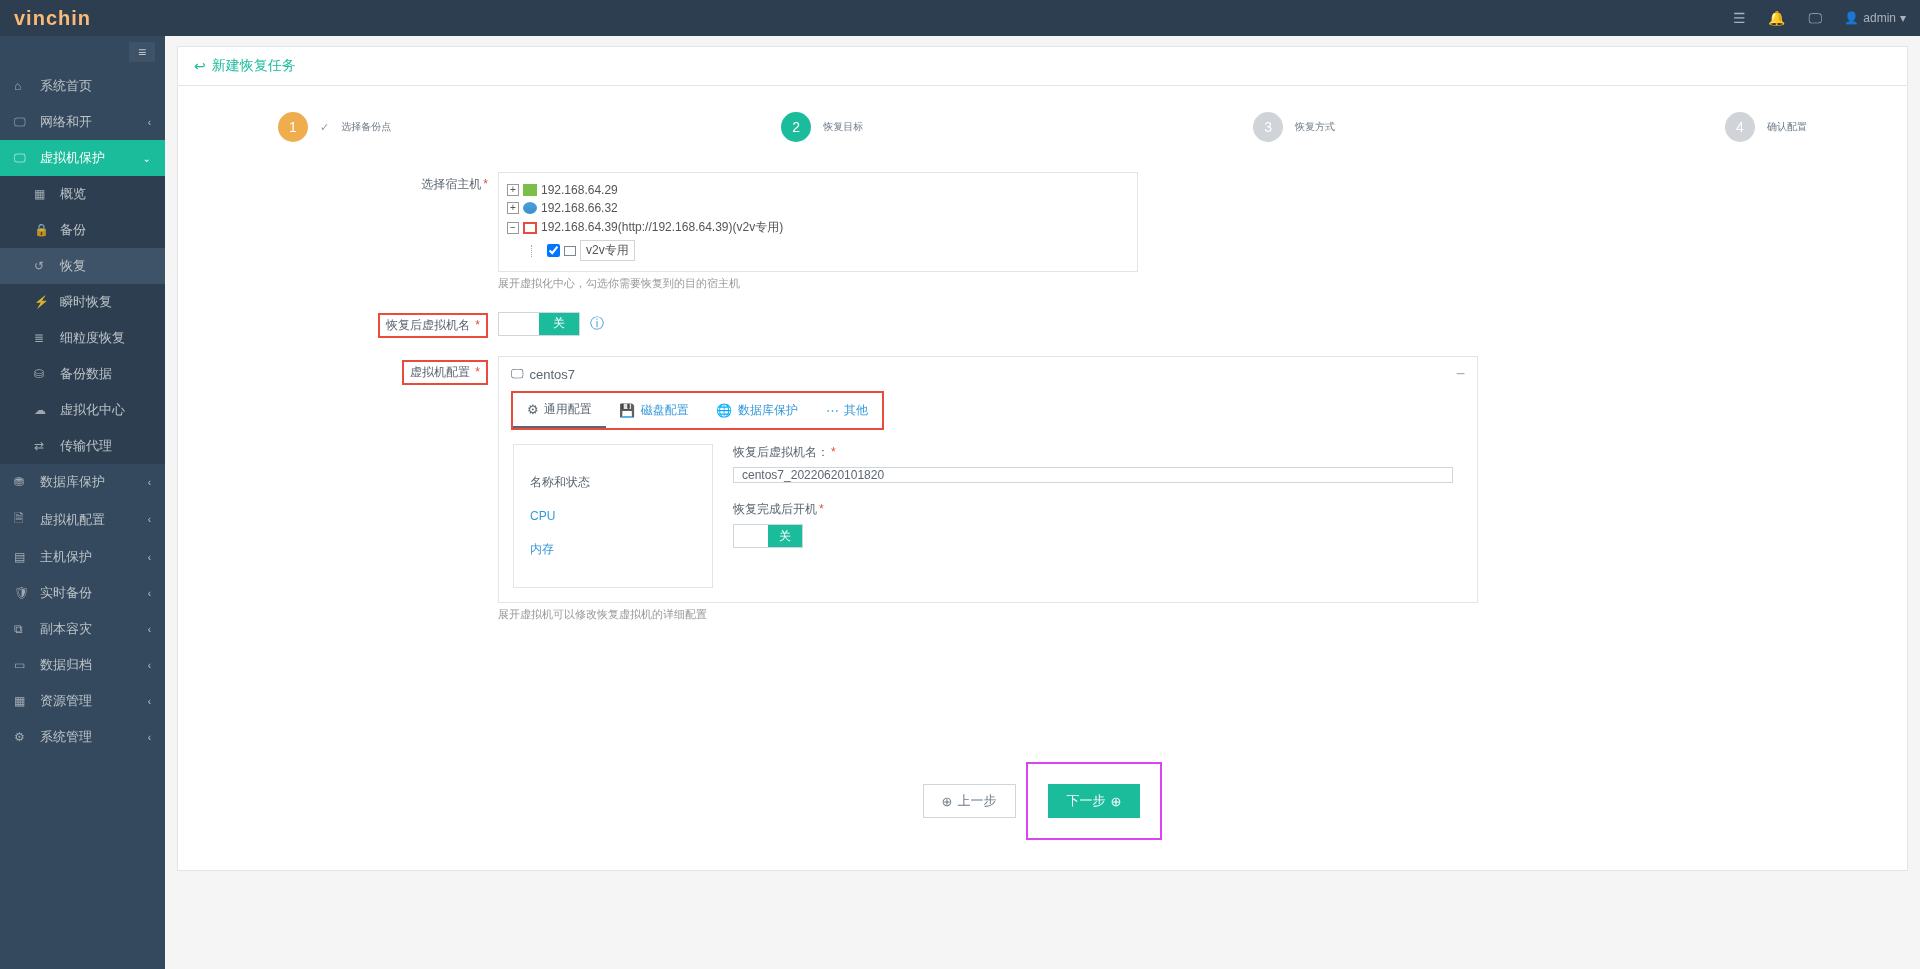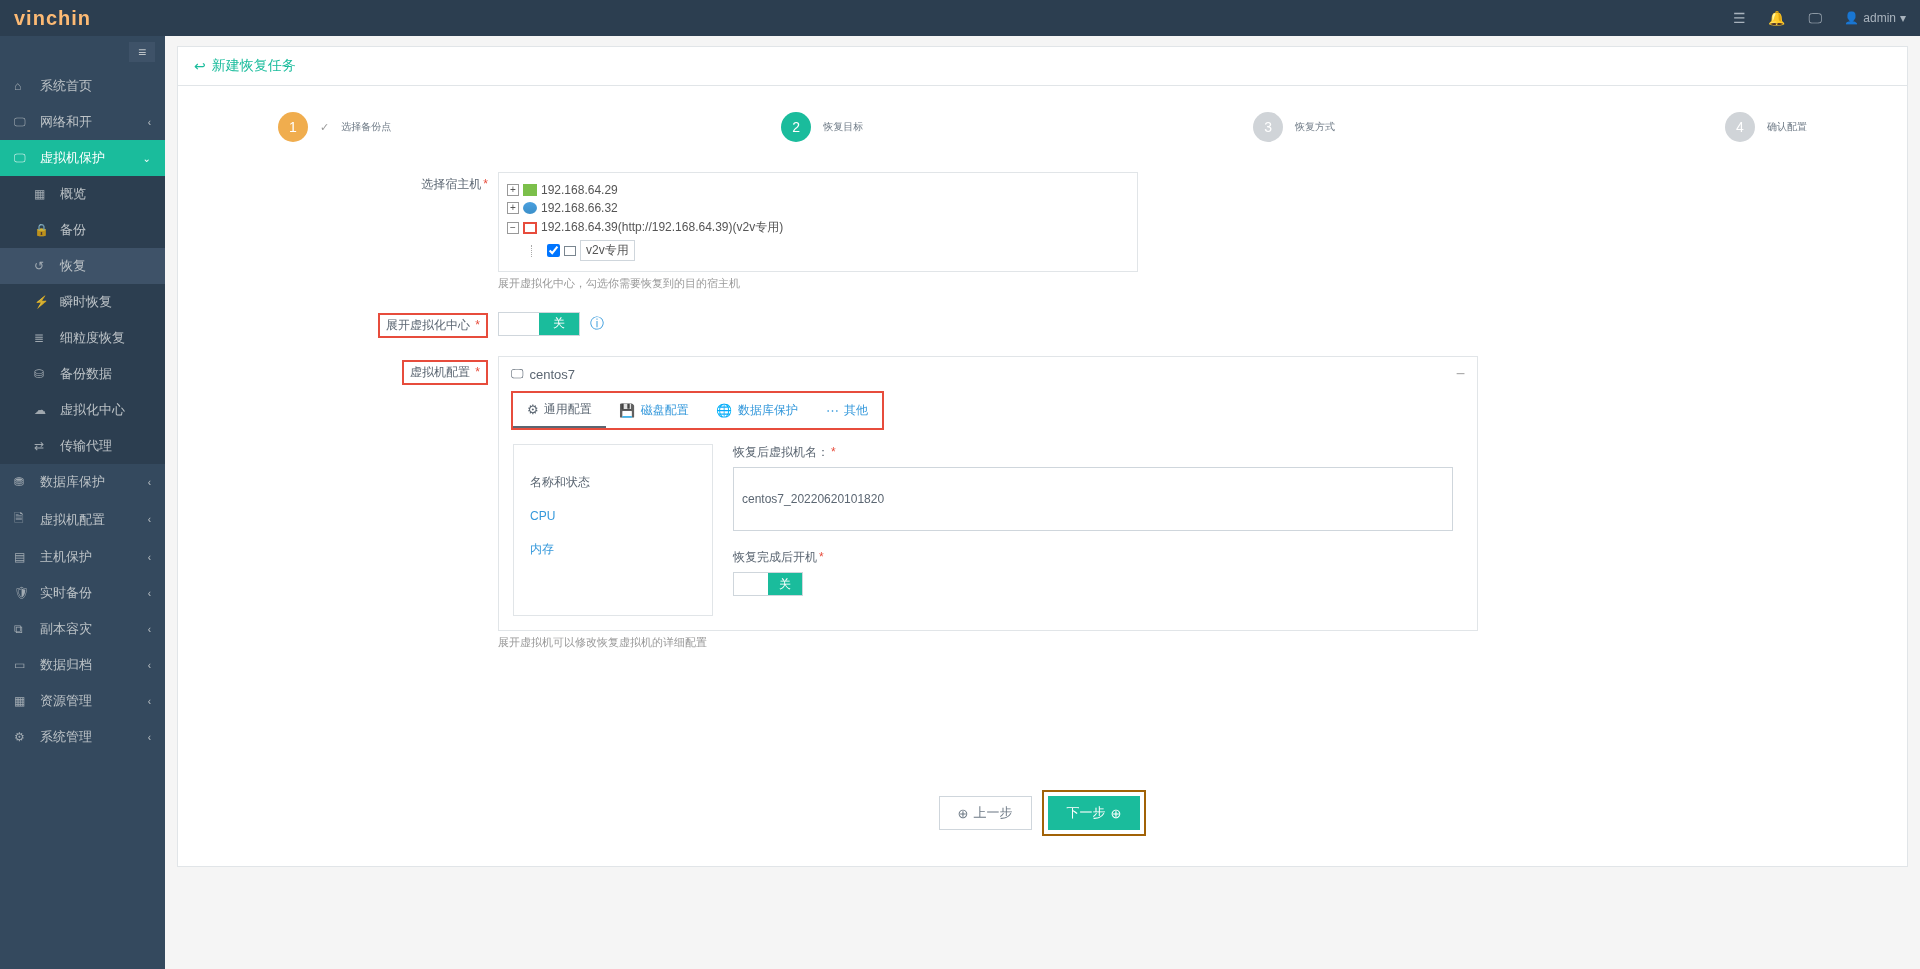--- a/index.html
+++ b/index.html
@@ -83,27 +83,27 @@
 
 
 .config-body { display: flex; padding: 14px; gap: 20px; }
 .config-side { width: 200px; border: 1px solid #e1e5e8; padding: 20px 14px; }
 .config-side-item { padding: 9px 2px; font-size: 12px; color: #5b6672; cursor: pointer; }
 .config-side-item.link { color: #3498db; }
 .config-main { flex: 1; }
 .field { margin-bottom: 18px; }
 .field-lbl { font-size: 12px; color: #5b6672; margin-bottom: 6px; }
 .field-lbl .req { color: #e74c3c; margin-left: 2px; }
-.text-input { width: 720px; padding: 24px 8px; border: 1px solid #cfd6dc; font-size: 12px; color: #5b6672; }
+.text-input { width: 720px; padding: 0 8px; border: 1px solid #cfd6dc; font-size: 12px; color: #5b6672; }
 
 
 .footer-btns { display: flex; justify-content: center; gap: 10px; margin-top: 140px; align-items: center; }
 .btn { padding: 7px 18px; font-size: 13px; border: 1px solid #cfd6dc; background: #fff; color: #6e7a86; cursor: pointer; display: inline-flex; align-items: center; gap: 5px; }
 .btn.primary { background: #1abc9c; color: #fff; border-color: #1abc9c; }
-.next-highlight { border: 2px solid #a16207; padding: 4px; }
+.next-highlight { border: 2px solid #d946ef; padding: 20px; }
 
 .host-icon-v { width:14px; height:12px; background:#7bbf4a; display:inline-block; }
 .host-icon-g { width:14px; height:12px; border-radius:50%; background:linear-gradient(#4aa0df,#3b8fc9);display:inline-block;}
 .host-icon-r { width:14px; height:12px; border:2px solid #e74c3c; display:inline-block;}
 .vm-small-icon { width:12px; height:10px; border:1px solid #7a8690; display:inline-block; }
 </style>
 </head>
 <body>
 
 <div class="header">
@@ -267,21 +267,21 @@
                   <input type="checkbox" checked="" style="">
                   <span class="vm-small-icon"></span>
                   <span style="border:1px solid #cfd6dc;padding:1px 5px;">v2v专用</span>
                 </div>
             </div>
             <div class="hint">展开虚拟化中心，勾选你需要恢复到的目的宿主机</div>
           </div>
         </div>
 
         <div class="form-row">
-          <div class="form-label"><span class="highlight-box"><span>展开虚拟化中心</span><span class="req"> *</span></span></div>
+          <div class="form-label"><span class="highlight-box"><span>恢复后虚拟机名</span><span class="req"> *</span></span></div>
           <div class="form-control" style="display:flex;align-items:center;">
             <div class="toggle">
                 <span></span>
                 <span class="off">关</span>
               </div>
             <span class="info-icon">ⓘ</span>
           </div>
         </div>
 
         <div class="form-row">

